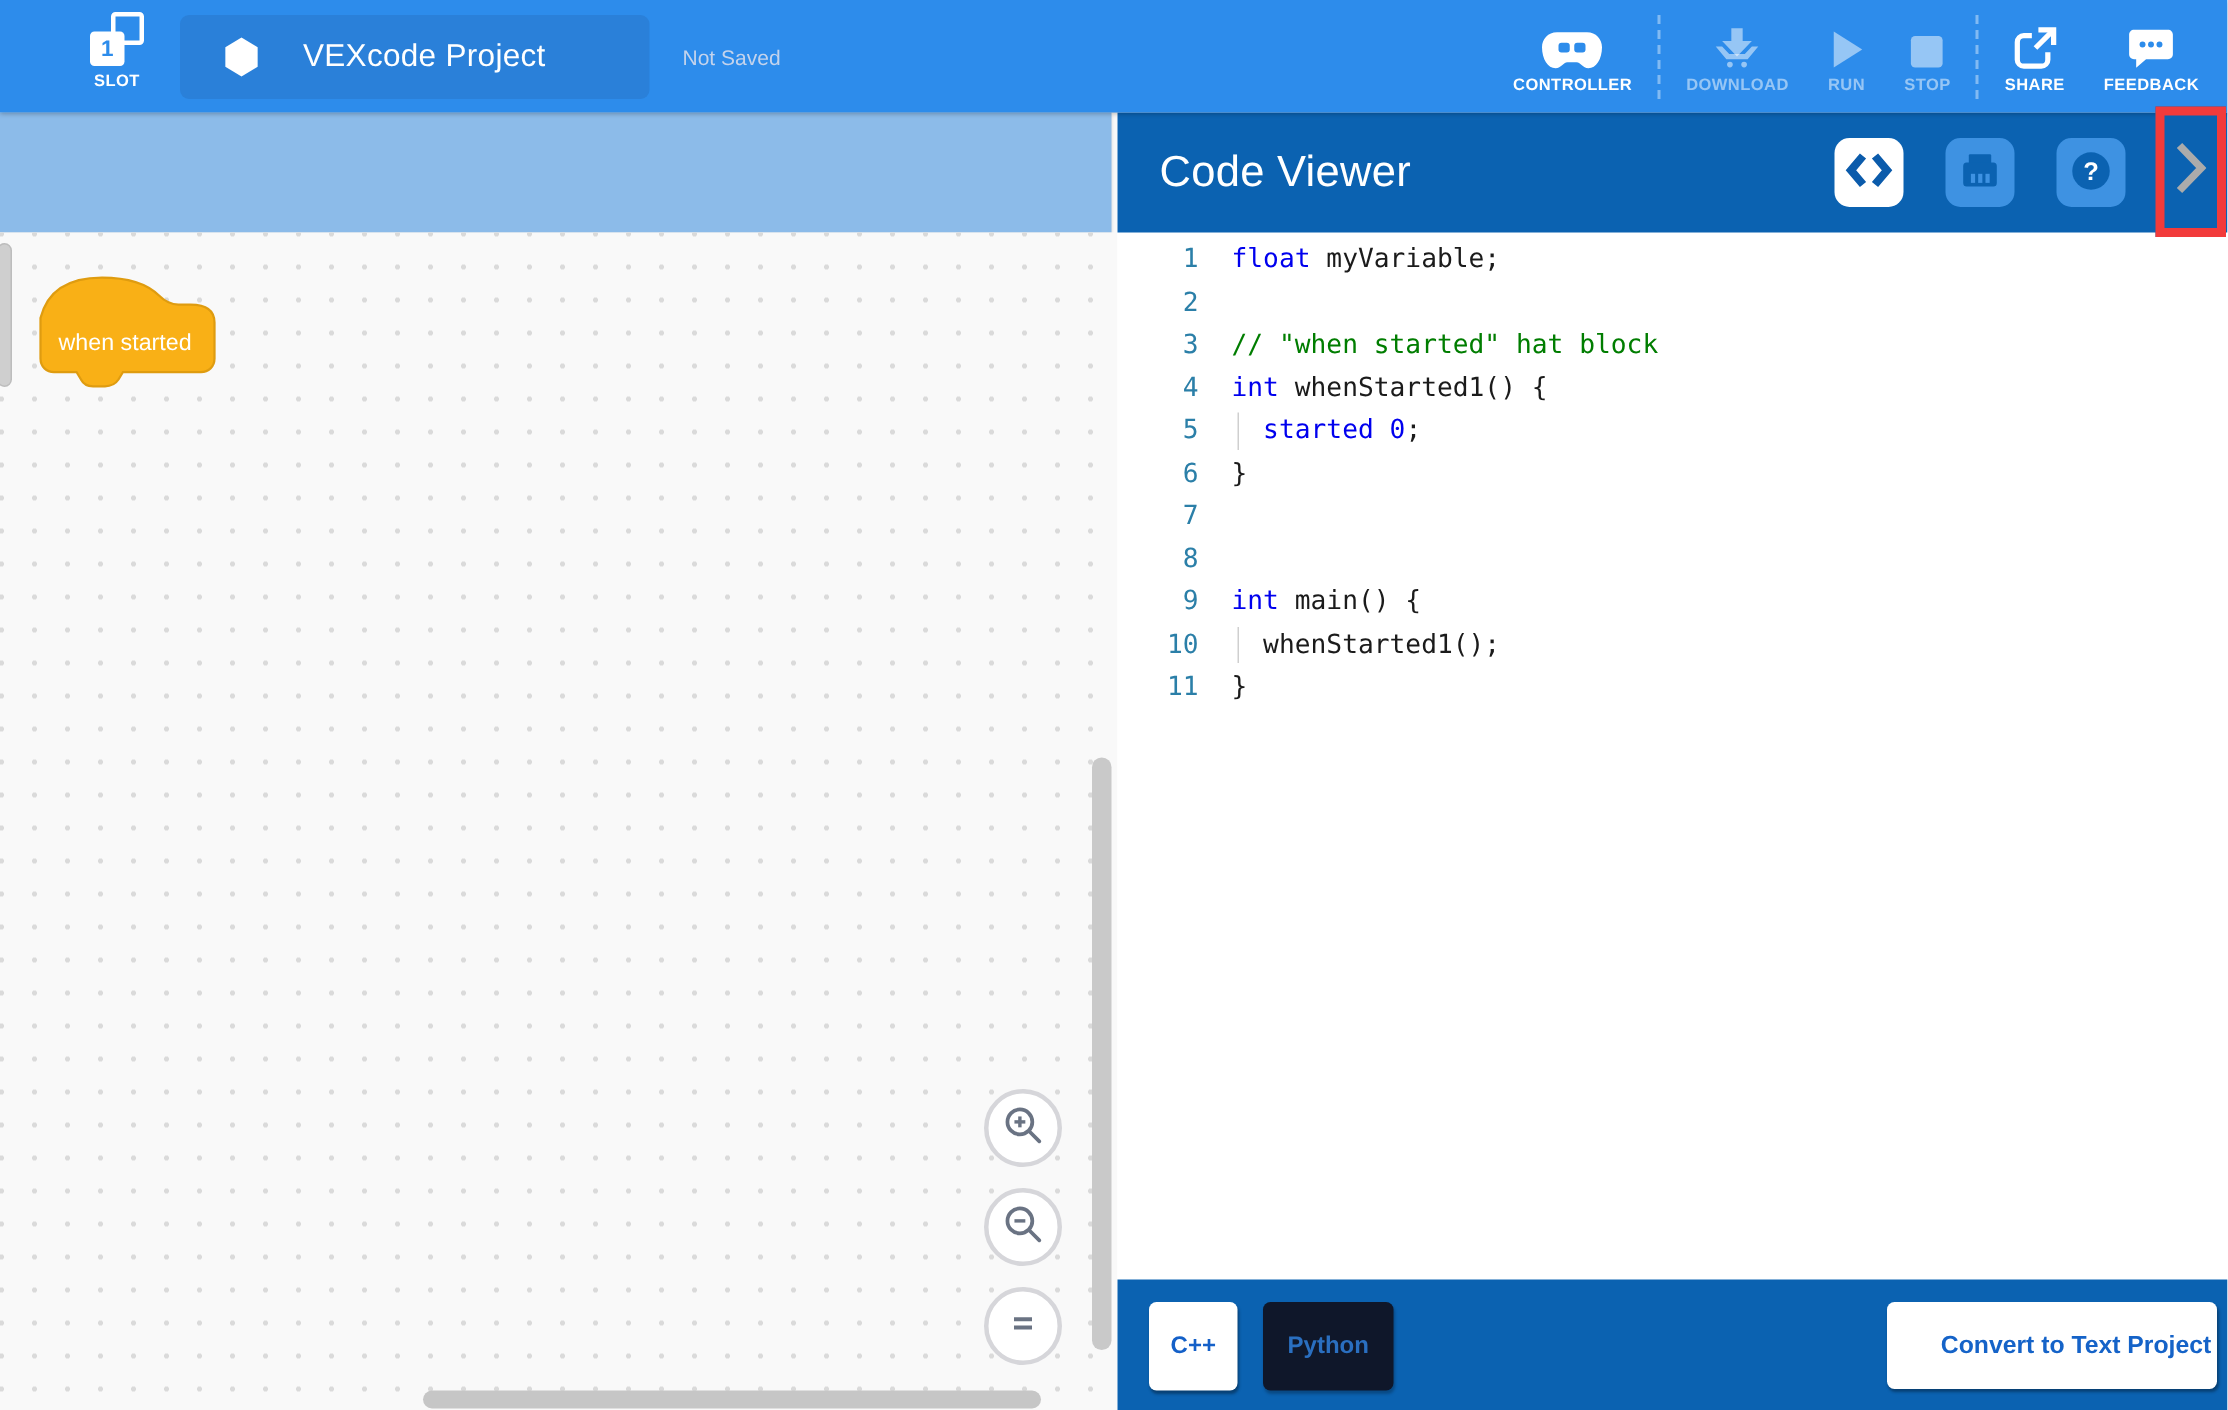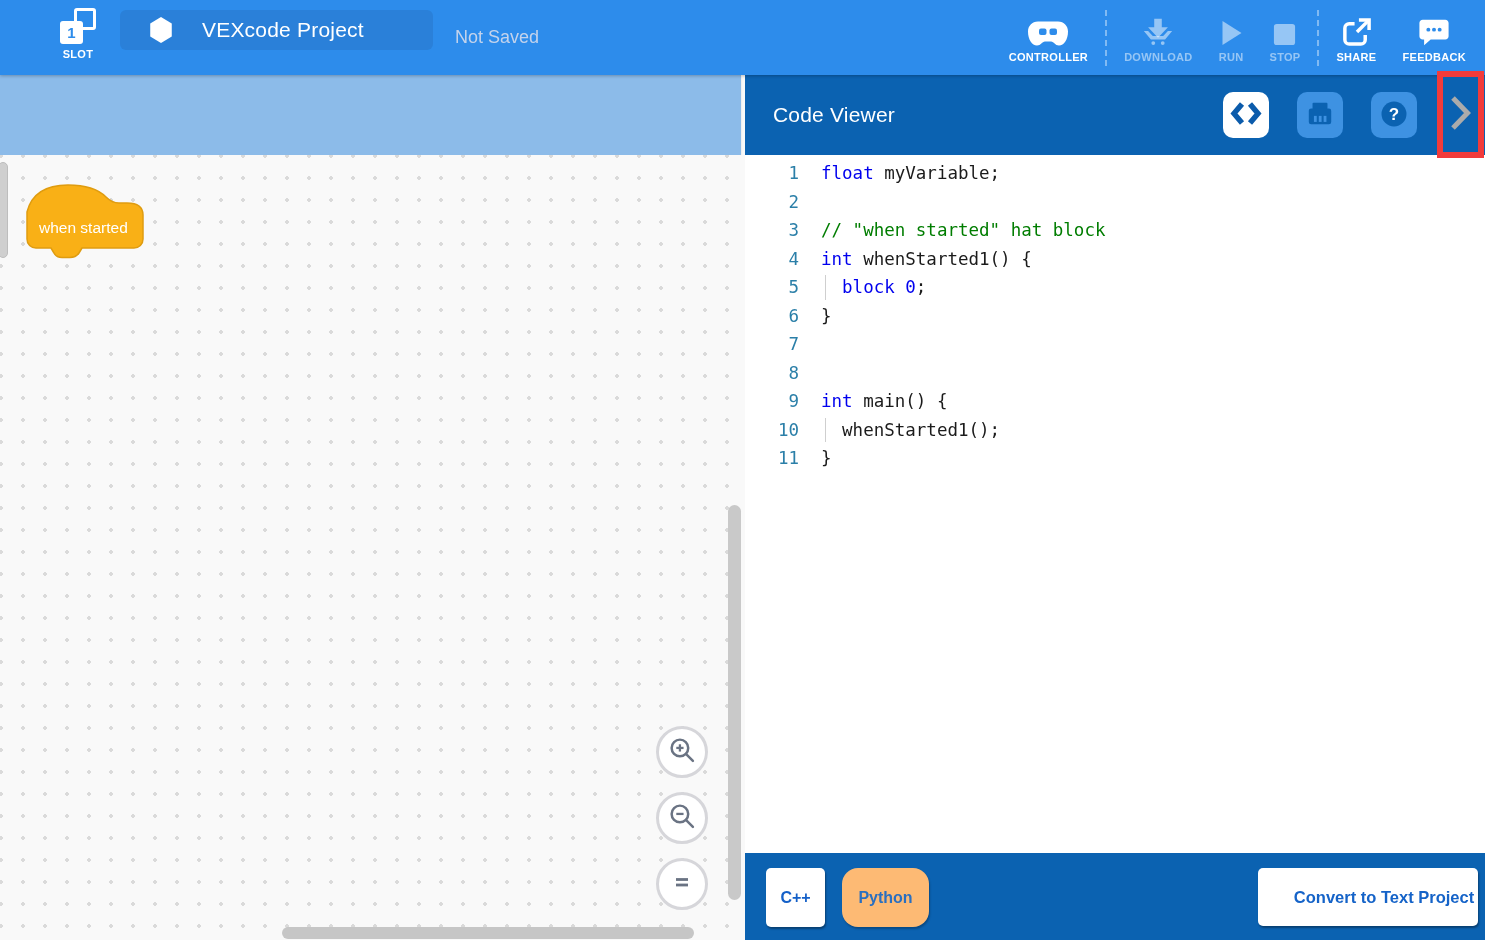--- a/index.html
+++ b/index.html
@@ -15,26 +15,26 @@
   .topbar{position:absolute;left:0;top:0;width:1485px;height:75px;background:var(--topbar);
           box-shadow:0 1px 3px rgba(0,0,0,.25);z-index:30;display:flex;align-items:center;}
   .slot-btn{position:absolute;left:52px;top:6px;width:52px;height:64px;display:flex;flex-direction:column;
             align-items:center;cursor:pointer;}
   .slot-ic{position:relative;width:36px;height:36px;margin-top:2px;}
   .slot-ic .back{position:absolute;right:0;top:0;width:22px;height:22px;border:3px solid #fff;border-radius:3px;}
   .slot-ic .front{position:absolute;left:0;bottom:0;width:23px;height:23px;background:#fff;border-radius:3px;
                   display:flex;align-items:center;justify-content:center;color:var(--topbar);
                   font-weight:bold;font-size:15px;}
   .bar-label{color:#fff;font-size:11px;font-weight:bold;letter-spacing:.3px;margin-top:4px;}
-  .project-box{position:absolute;left:120px;top:10px;width:313px;height:40px;background:var(--project-box);
+  .project-box{position:absolute;left:120px;top:10px;width:313px;height:56px;background:var(--project-box);
                border-radius:6px;display:flex;align-items:center;cursor:pointer;}
   .hex{margin-left:28px;display:flex;}
   .project-title{color:#fff;font-size:21px;font-weight:500;margin-left:28px;letter-spacing:.2px;}
   .save-status{position:absolute;left:455px;top:0;height:75px;display:flex;align-items:center;
-               color:#c3d3ec;font-size:18px;}
+               color:#c3d3ec;font-size:14px;}
   .actions{position:absolute;right:6px;top:0;height:75px;display:flex;align-items:center;}
   .act{display:flex;flex-direction:column;align-items:center;justify-content:center;height:58px;
        padding:0 13px;cursor:pointer;}
   .act .ic{height:34px;display:flex;align-items:flex-end;justify-content:center;}
   .act .lbl{color:#fff;font-size:11px;font-weight:bold;letter-spacing:.3px;margin-top:4px;white-space:nowrap;}
   .act.disabled .lbl{color:rgba(255,255,255,.5);}
   .vsep{height:56px;border-left:2px dashed rgba(255,255,255,.4);margin:0 4px;}
   .caret{width:0;height:0;border-left:8px solid transparent;border-right:8px solid transparent;
          border-top:9px solid #fff;margin-left:8px;margin-bottom:12px;}
   .f-white{fill:#fff;} .f-bar{fill:var(--topbar);} .f-dis{fill:rgba(255,255,255,.5);}
@@ -54,21 +54,21 @@
   .zoomctl{position:absolute;left:656px;top:571px;width:52px;}
   .zbtn{width:52px;height:52px;border-radius:50%;background:#fff;border:3px solid #d6d6da;
         display:flex;align-items:center;justify-content:center;cursor:pointer;margin-bottom:14px;}
   .vthumb{position:absolute;left:728px;top:350px;width:13px;height:395px;background:#c9c9c9;border-radius:7px;}
   .hthumb{position:absolute;left:282px;top:772px;width:412px;height:12px;background:#c6c6c6;border-radius:6px;}
 
   
   .code-panel{position:absolute;left:745px;top:75px;width:740px;height:865px;background:#fff;display:flex;
               flex-direction:column;}
   .cv-header{position:relative;height:80px;background:var(--panel);display:flex;align-items:center;flex:none;}
-  .cv-title{color:#fff;font-size:21px;font-weight:500;margin-left:28px;letter-spacing:.2px;}
+  .cv-title{color:#fff;font-size:29px;font-weight:500;margin-left:28px;letter-spacing:.2px;}
   .cv-btns{position:absolute;right:68px;top:0;height:80px;display:flex;align-items:center;gap:28px;}
   .sqbtn{width:46px;height:46px;border-radius:10px;border:none;display:flex;align-items:center;
          justify-content:center;cursor:pointer;background:var(--light-button);padding:0;}
   .sqbtn.active{background:#fff;}
   .collapse-box{position:absolute;right:1px;top:-4px;width:47px;height:87px;background:var(--panel);
                 border:6px solid var(--red);display:flex;align-items:center;justify-content:center;
                 z-index:40;}
   .collapse-inner{width:100%;height:100%;display:flex;align-items:center;justify-content:center;cursor:pointer;}
 
   .cv-code{flex:1;overflow:hidden;padding-top:4px;background:#fff;
@@ -76,21 +76,21 @@
   .cl{display:flex;height:28.5px;line-height:28.5px;}
   .ln{width:54px;text-align:right;color:var(--lineno);flex:none;}
   .codetxt{margin-left:22px;white-space:pre;position:relative;color:var(--code-plain);}
   .iguide{position:absolute;left:4px;top:2px;bottom:2px;border-left:1px solid #cfcfcf;}
   .seg-kw{color:var(--kw);} .seg-num{color:var(--kw);} .seg-com{color:var(--comment);} .seg-pl{color:var(--code-plain);}
 
   .cv-footer{position:relative;height:87px;background:var(--panel);flex:none;}
   .ftab{position:absolute;top:15px;height:59px;border:none;border-radius:5px;font-weight:bold;
         font-size:16px;cursor:pointer;font-family:"Liberation Sans",sans-serif;}
   .cpp{left:21px;width:59px;background:#fff;color:#1460c8;box-shadow:1px 2px 2px rgba(0,0,0,.35);}
-  .py{left:97px;width:87px;background:#fdba74;color:#2a6fc0;box-shadow:1px 2px 2px rgba(0,0,0,.25);border-radius:16px;}
+  .py{left:97px;width:87px;background:#0f172a;color:#2a6fc0;box-shadow:1px 2px 2px rgba(0,0,0,.25);}
   .convert{position:absolute;top:15px;right:7px;width:220px;height:58px;background:#fff;color:#1563c8;
            border:none;border-radius:5px;font-weight:bold;font-size:16.5px;cursor:pointer;
            box-shadow:1px 2px 2px rgba(0,0,0,.35);font-family:"Liberation Sans",sans-serif;padding-left:32px;}
 </style>
 </head>
 <body>
 
 <div class="topbar">
 
   <div class="slot-btn">
@@ -295,21 +295,21 @@
       <div class="cl">
         <span class="ln">3</span>
         <span class="codetxt"><span class="seg-com">// "when started" hat block</span></span>
       </div>
       <div class="cl">
         <span class="ln">4</span>
         <span class="codetxt"><span class="seg-kw">int</span><span class="seg-pl"> whenStarted1() {</span></span>
       </div>
       <div class="cl">
         <span class="ln">5</span>
-        <span class="codetxt"><i class="iguide"></i><span class="seg-pl">  </span><span class="seg-kw">block</span><span class="seg-pl"> </span><span class="seg-num">0</span><span class="seg-pl">;</span></span>
+        <span class="codetxt"><i class="iguide"></i><span class="seg-pl">  </span><span class="seg-kw">started</span><span class="seg-pl"> </span><span class="seg-num">0</span><span class="seg-pl">;</span></span>
       </div>
       <div class="cl">
         <span class="ln">6</span>
         <span class="codetxt"><span class="seg-pl">}</span></span>
       </div>
       <div class="cl">
         <span class="ln">7</span>
         <span class="codetxt"></span>
       </div>
       <div class="cl">

